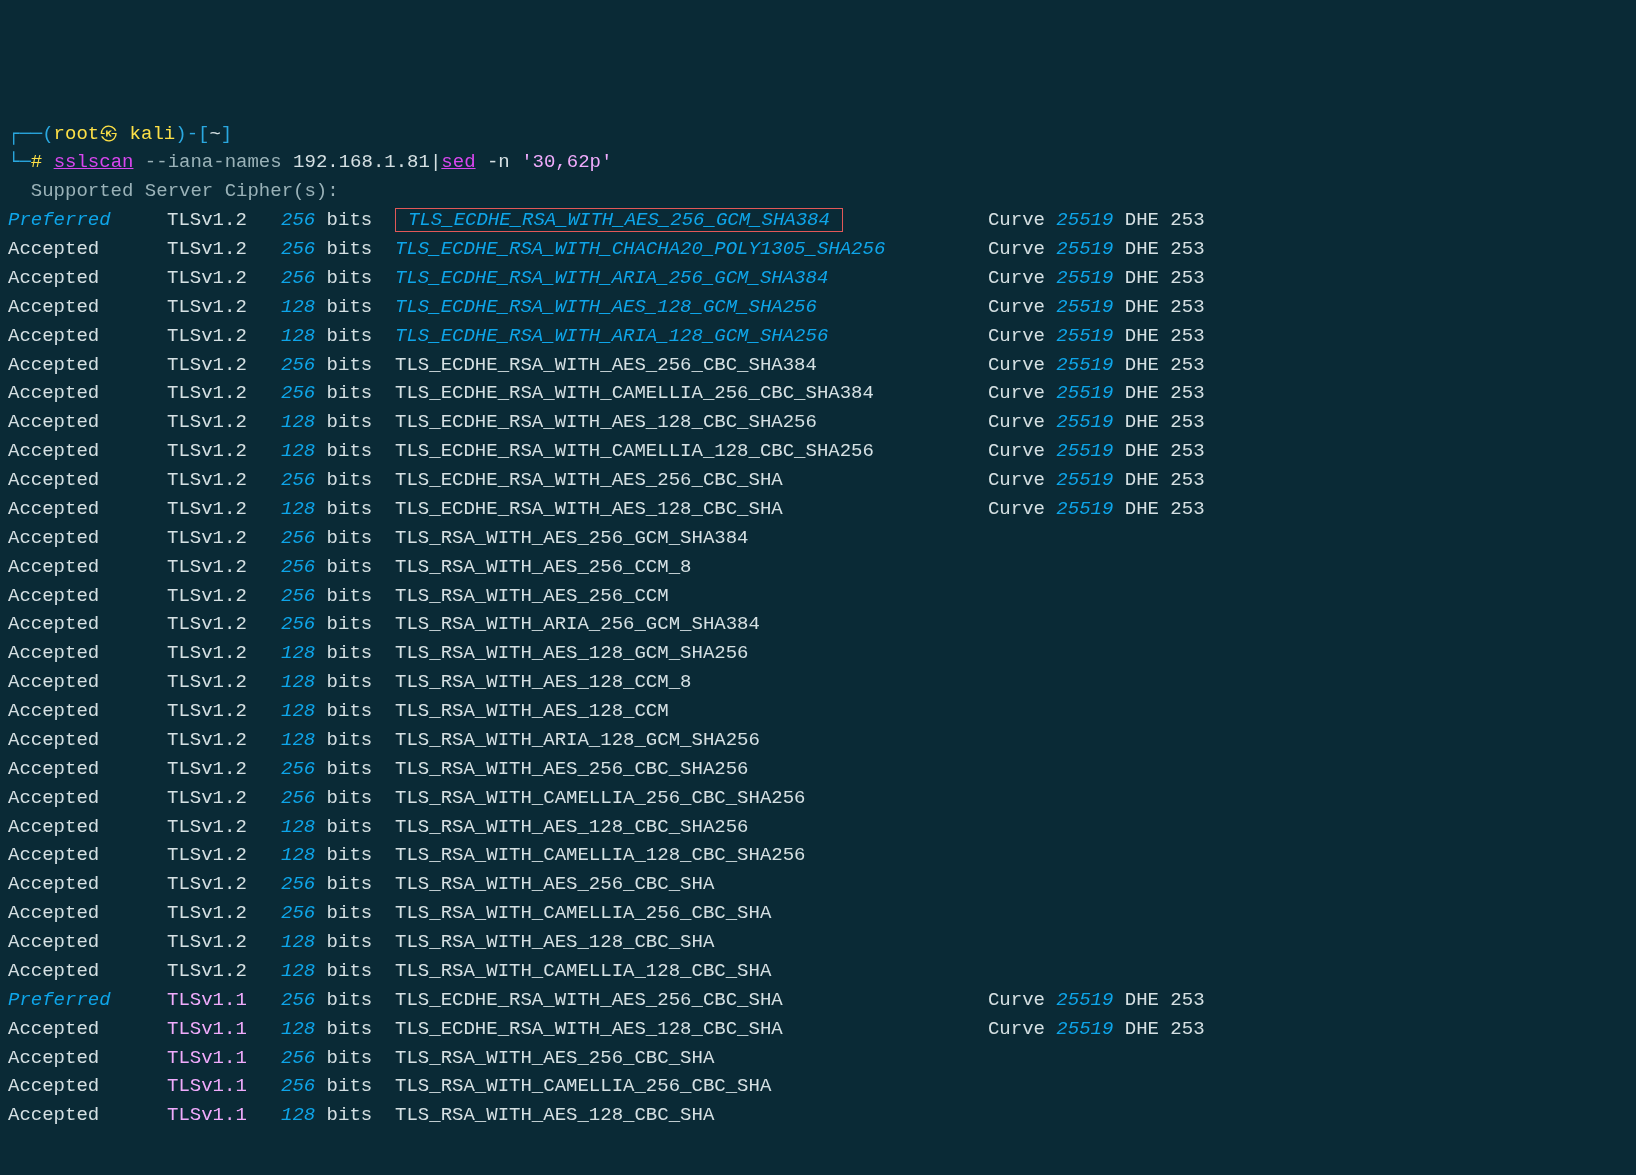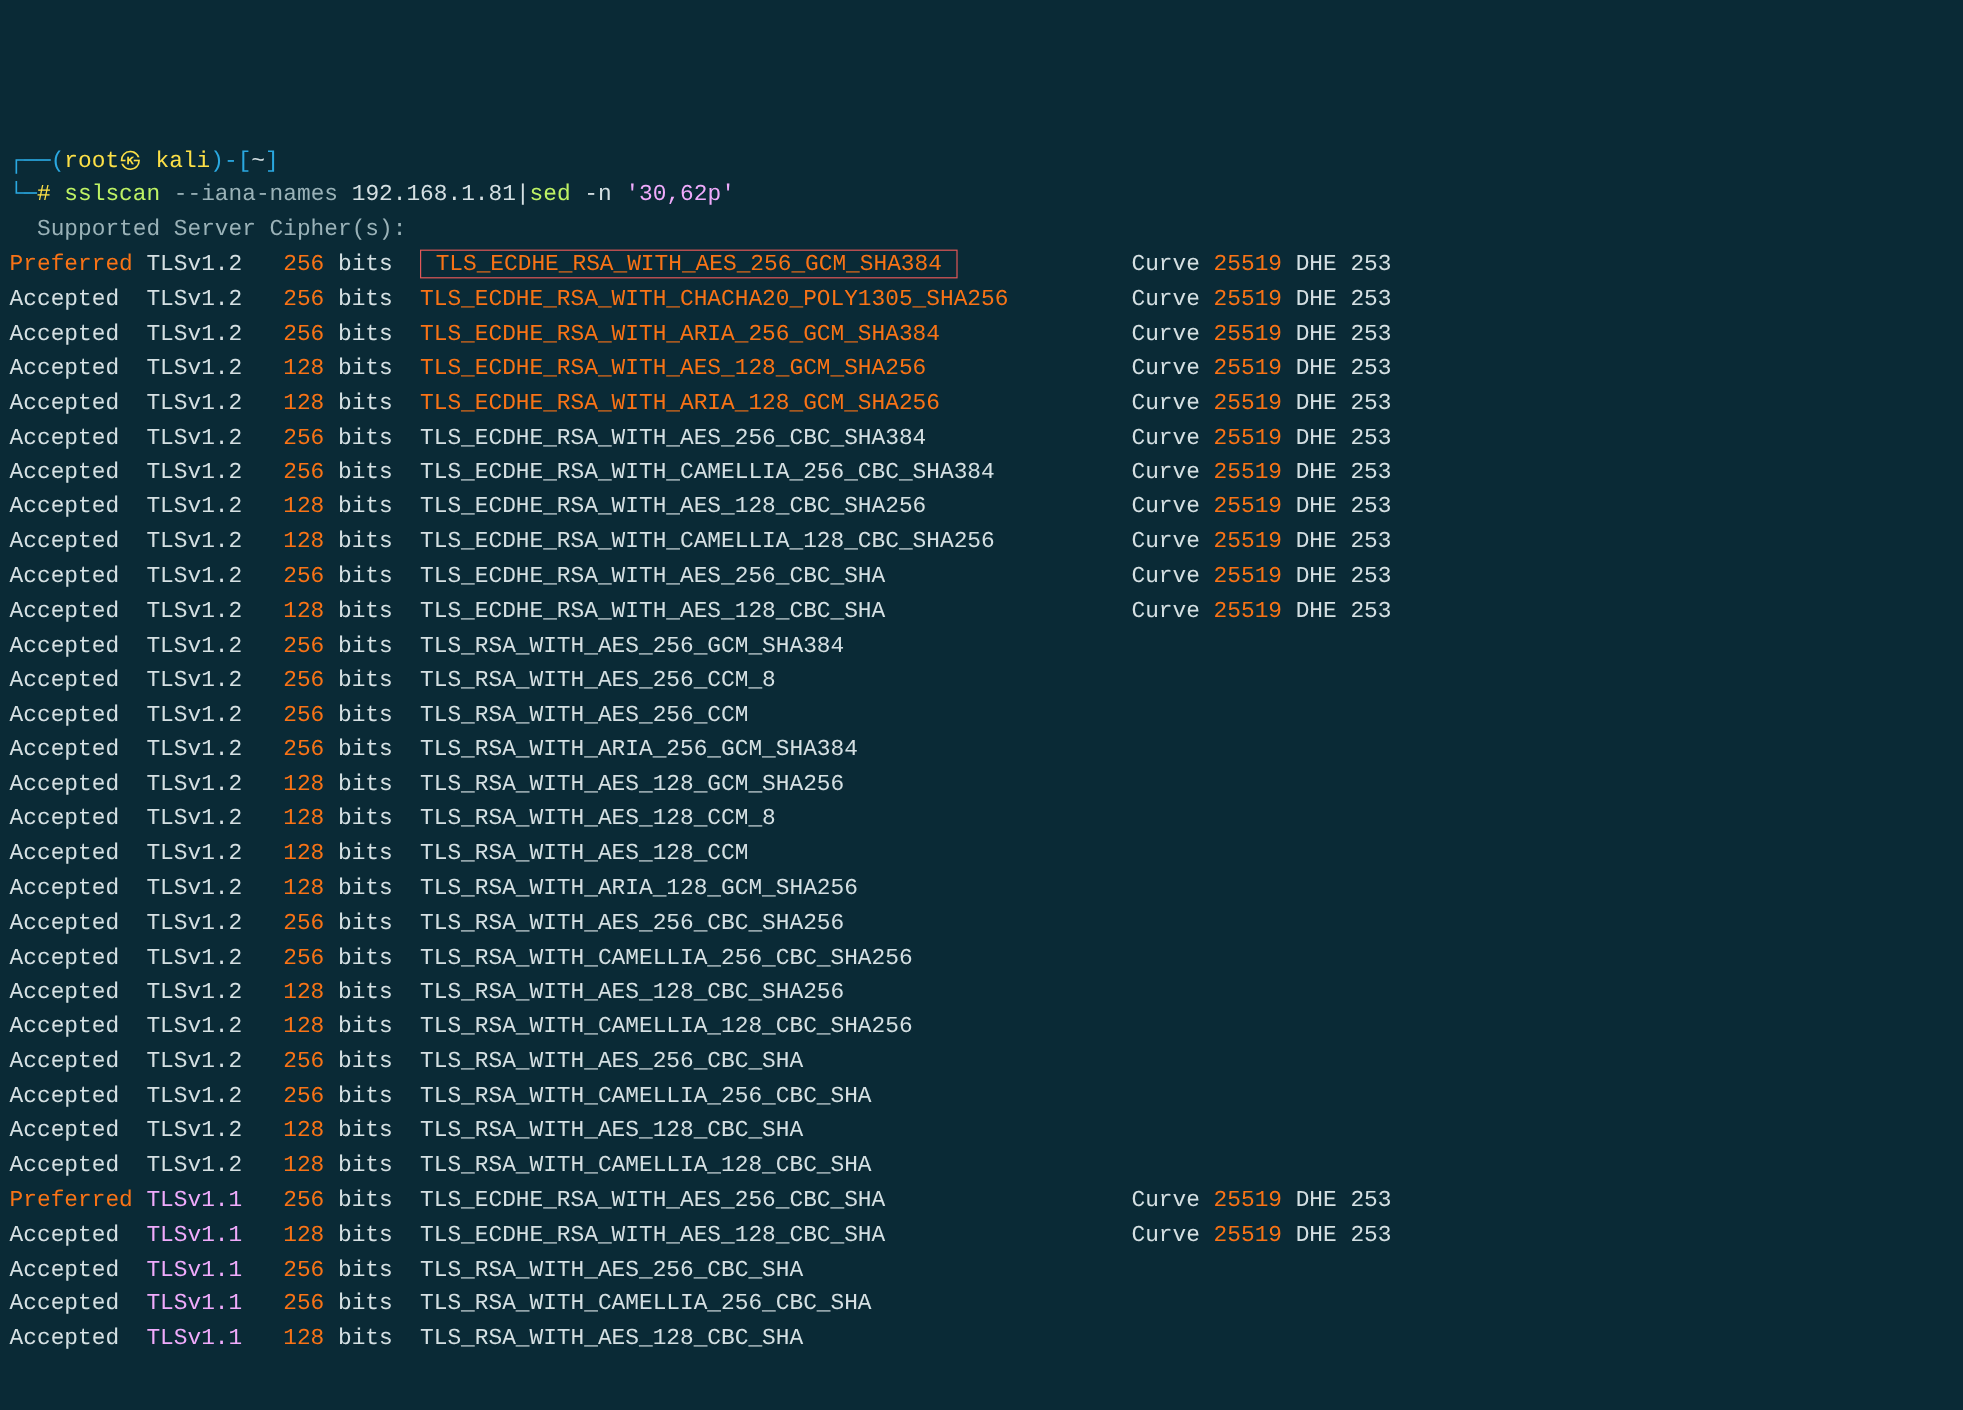--- a/index.html
+++ b/index.html
@@ -8,32 +8,32 @@
     background: #0a2a36;
     font-family: "Consolas", "Monaco", "Courier New", monospace;
     font-size: 19px;
     line-height: 1.52;
     white-space: pre;
     color: #c5d5d8;
   }
   .blue { color: #2aa8e0; }
   .red { color: #fde047; }
   .grey { color: #9ab2b8; }
-  .cyan { color: #bef264; }
-  .green { color: #f97316; }
+  .cyan { color: #d946ef; text-decoration: underline; }
+  .green { color: #0ea5e9; font-style: italic; }
   .yellow { color: #f0abfc; }
   .white { color: #d5e0e3; }
   .redbox {
     border: 1.5px solid #e25858;
     padding: 0 12px;
     margin: -2px 0;
   }
   .row { display: block; }
   .col-status { display: inline-block; width: 10ch; }
-  .col-proto  { display: inline-block; width: 9ch; }
+  .col-proto  { display: inline-block; width: 9ch; margin-left: 45px; }
   .col-bits   { display: inline-block; width: 4ch; text-align: right; }
   .col-bitsw  { display: inline-block; width: 7ch; }
   .col-cipher { display: inline-block; width: 52ch; }
   .col-curvel { display: inline-block; width: 6ch; }
   .col-curvev { display: inline-block; width: 6ch; }
   .col-dhe    { display: inline-block; width: 4ch; }
   .col-dhev   { display: inline-block; width: 4ch; }
 </style>
 </head>
 <body>

